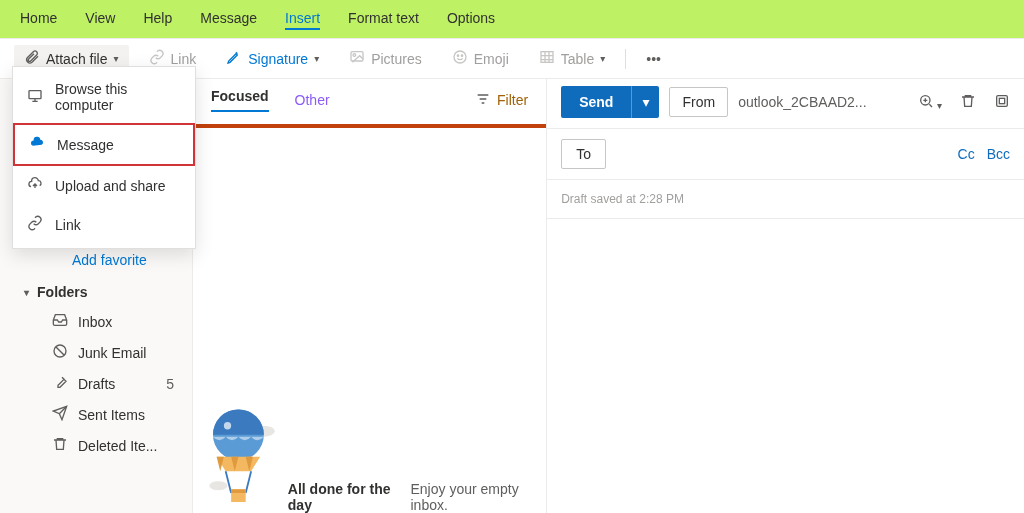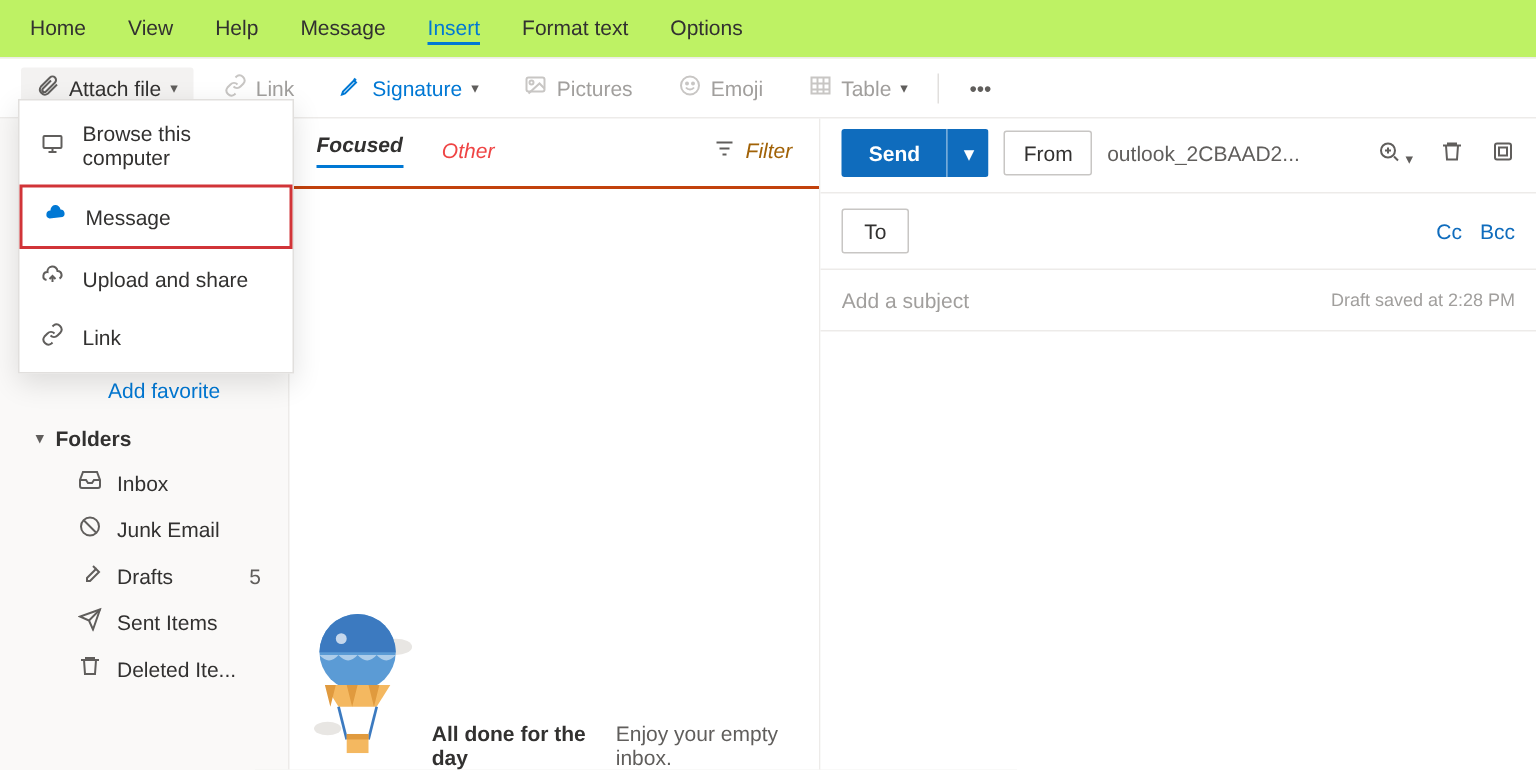--- a/index.html
+++ b/index.html
@@ -16,22 +16,22 @@
   .dropdown { position: absolute; top: 66px; left: 12px; width: 184px; background: #fff; border: 1px solid #e1dfdd; box-shadow: 0 6px 18px rgba(0,0,0,.12); z-index: 50; padding: 4px 0; }
   .dropdown .ditem { display: flex; align-items: center; gap: 12px; padding: 10px 14px; cursor: pointer; }
   .dropdown .ditem.selected { border: 2px solid #d13438; }
   .content { display: flex; position: absolute; top: 76px; left: 0; right: 0; bottom: 0; }
   .sidebar { width: 192px; background: #faf9f8; padding-top: 135px; overflow: hidden; }
   .favitem, .folderitem { display: flex; align-items: center; gap: 10px; padding: 6px 12px 6px 52px; cursor: pointer; }
   .favitem .cnt, .folderitem .cnt { margin-left: auto; color: #605e5c; padding-right: 6px; }
   .addfav { color: #0078d4; padding: 10px 0 10px 72px; cursor: pointer; }
   .foldershdr { display: flex; align-items: center; gap: 8px; padding: 6px 12px 6px 24px; font-weight: 600; cursor: pointer; }
   .inboxcol { flex: 1; background: #fff; border-left: 1px solid #edebe9; border-right: 1px solid #edebe9; min-width: 340px; display: flex; flex-direction: column; }
-  .inboxtabs { display: flex; align-items: center; padding: 12px 18px; border-bottom: 2px solid #c2410c; font-style: italic; }
-  .itab { margin-right: 26px; cursor: pointer; color: #ef4444; }
+  .inboxtabs { display: flex; align-items: center; padding: 12px 18px; border-bottom: 4px solid #c2410c; }
+  .itab { margin-right: 26px; cursor: pointer; color: #8b5cf6; }
   .itab.active { font-weight: 600; color: #323130; border-bottom: 2px solid #0078d4; padding-bottom: 6px; }
   .filter { margin-left: auto; display: flex; align-items: center; gap: 6px; color: #a16207; cursor: pointer; }
   .emptystate { flex: 1; display: flex; align-items: flex-end; justify-content: center; gap: 4px; color: #605e5c; }
   .emptystate svg { width: 100px; height: 120px; }
   .emptystate .title { font-weight: 600; color: #323130; }
   .compose { flex: 1.35; background: #fff; display: flex; flex-direction: column; }
   .chead { display: flex; align-items: center; gap: 10px; padding: 10px 14px; border-bottom: 1px solid #edebe9; }
   .sendbtn { display: flex; }
   .sendbtn .main { background: #0f6cbd; color: #fff; padding: 8px 18px; border-radius: 2px 0 0 2px; cursor: pointer; font-weight: 600; }
   .sendbtn .drop { background: #0f6cbd; color: #fff; padding: 8px 10px; border-left: 1px solid rgba(255,255,255,.3); border-radius: 0 2px 2px 0; cursor: pointer; }
@@ -276,18 +276,17 @@
     </div>
     <div class="torow">
       <div class="tobtn">To</div>
       <input type="text" style="flex: 1 1 0%; border: none; outline: none;">
       <div class="ccbcc">
         <span>Cc</span>
         <span>Bcc</span>
       </div>
     </div>
     <div class="subjrow">
-      <input class="subjinput" placeholder="Add a subject" style="">
       <span class="draftstat">Draft saved at 2:28 PM</span>
     </div>
   </div>
 
 </div>
 
 </body></html>

